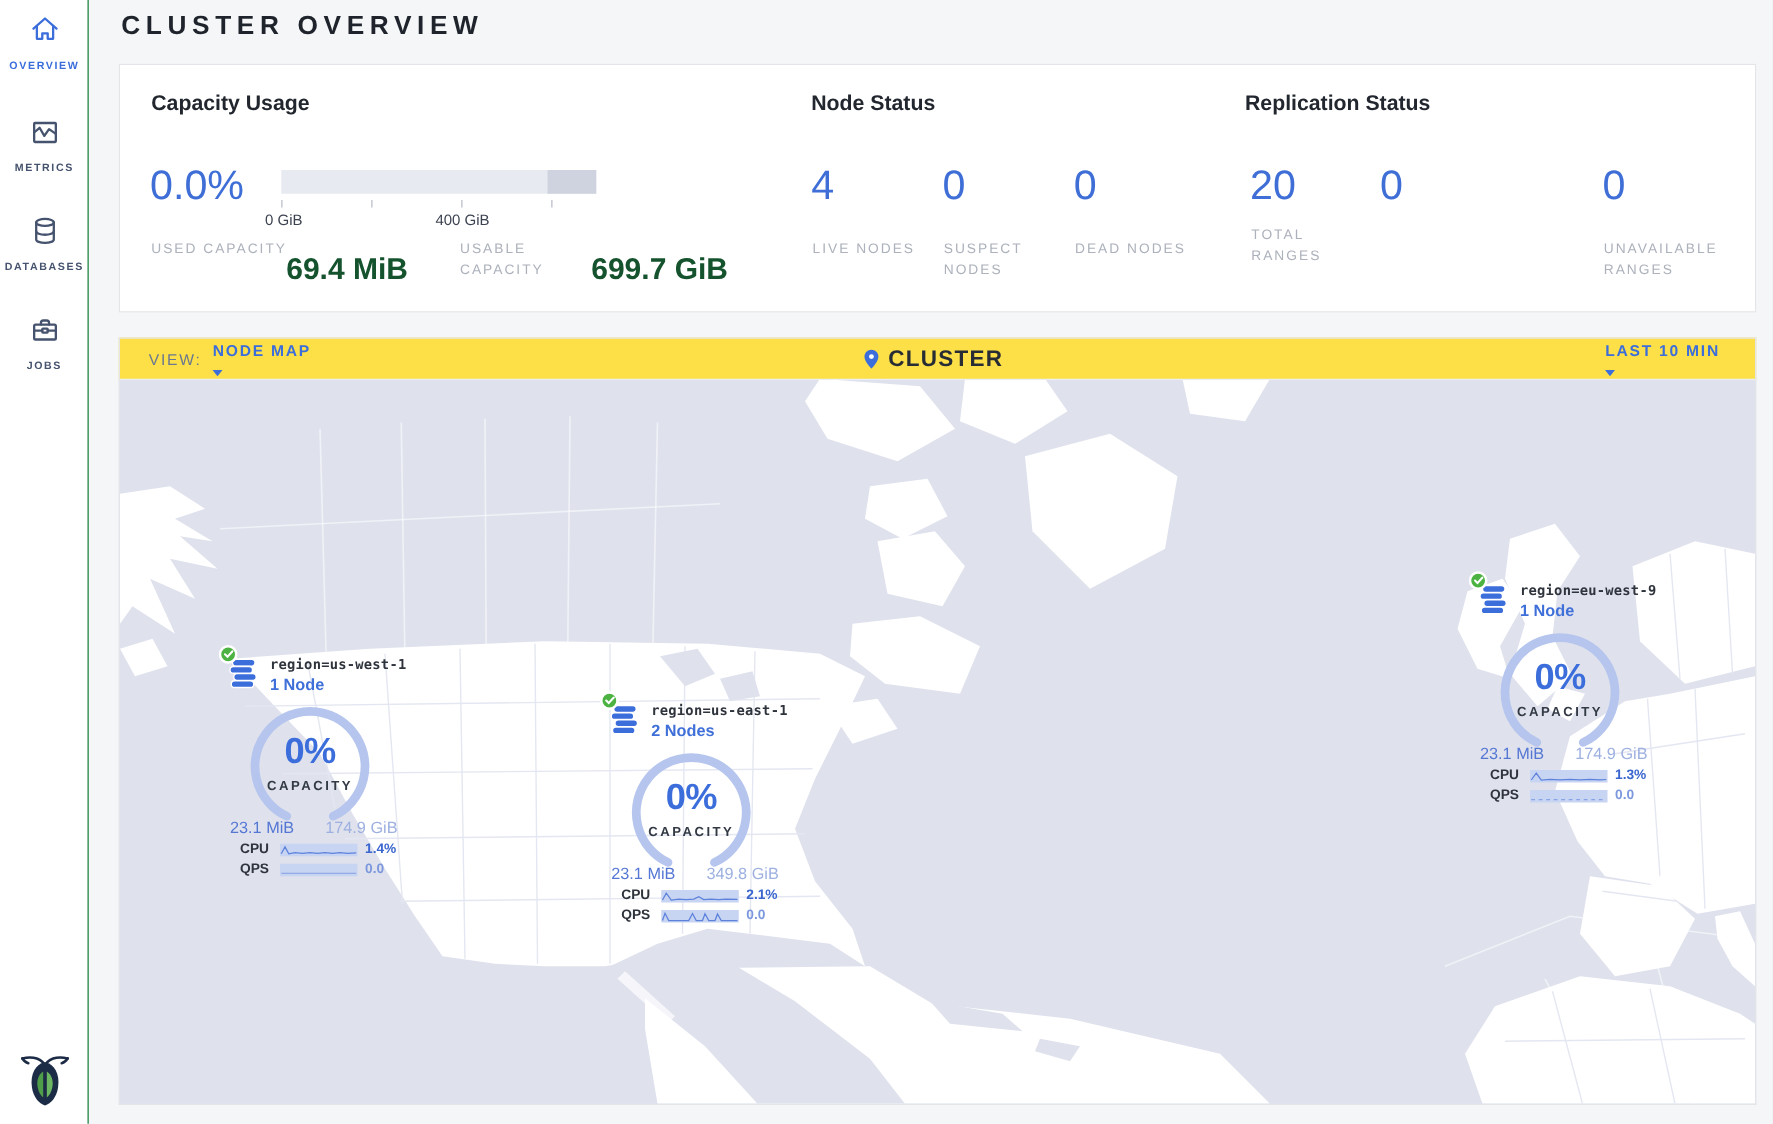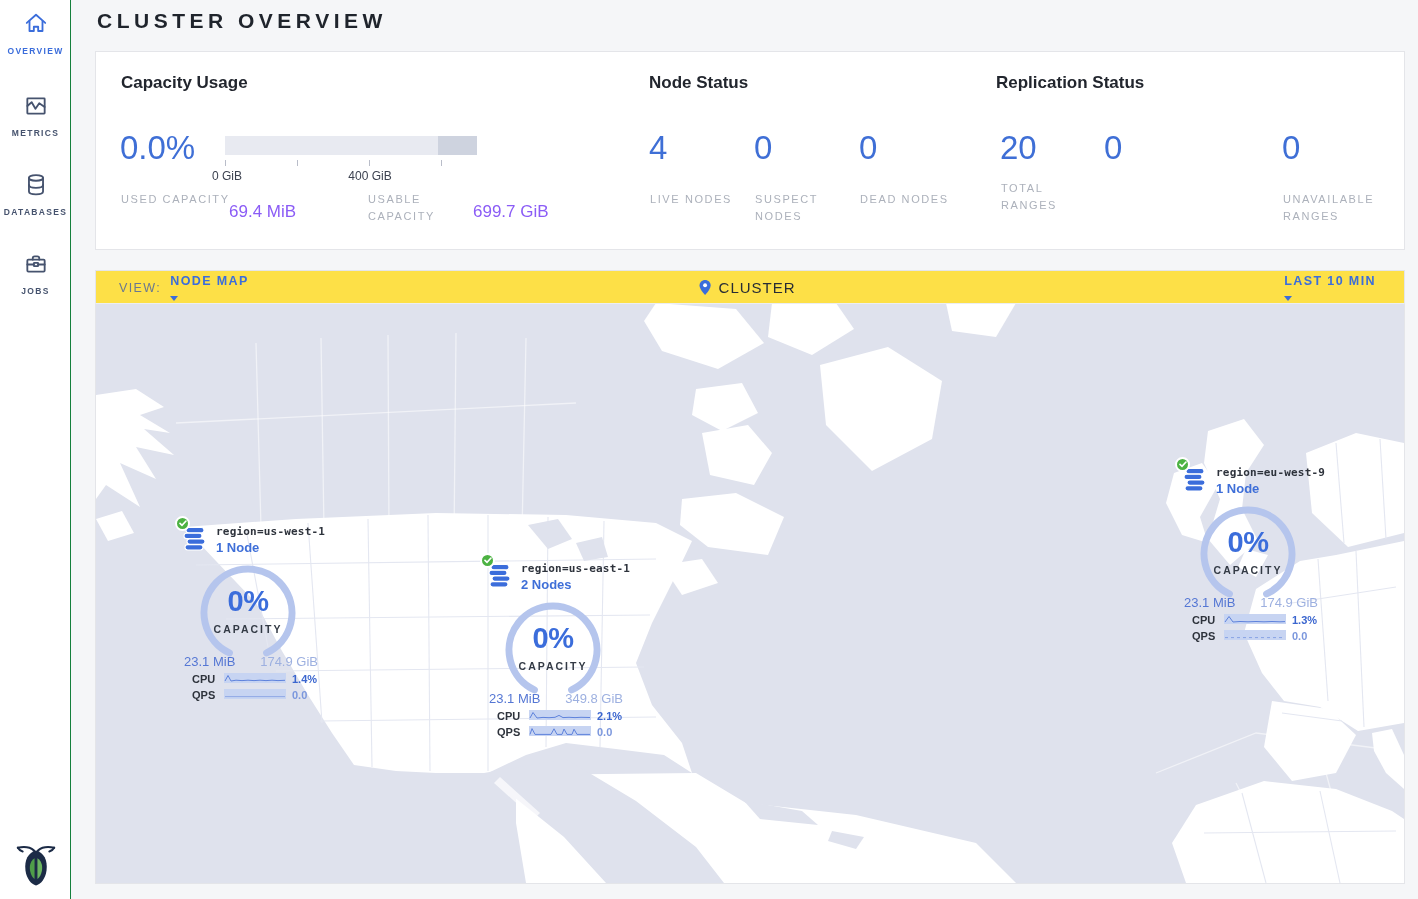--- a/index.html
+++ b/index.html
@@ -23,39 +23,39 @@
   .page-title { position:absolute; left:97px; top:9px; font-size:21px; font-weight:700;
                 letter-spacing:4.5px; color:#1f242c; }
 
   
   .summary { position:absolute; left:95px; top:51px; width:1310px; height:199px;
              background:#fff; border:1px solid #e4e5e9; }
   .sec-title { position:absolute; font-size:17px; font-weight:600; color:#22262e; }
   .big-num { position:absolute; font-size:33px; font-weight:500; color:#3f6fd6; }
   .stat-label { position:absolute; font-size:11px; font-weight:500; letter-spacing:1.6px;
                 color:#acb1bb; line-height:1.55; text-transform:uppercase; width:120px; }
-  .stat-value { position:absolute; font-size:17px; font-weight:400; color:#8b5cf6; }
+  .stat-value { position:absolute; font-size:24px; font-weight:700; color:#14532d; }
 
   .cap-bar { position:absolute; left:129px; top:84px; width:252px; height:19px; background:#e8eaf1; }
   .cap-bar .cap-end { position:absolute; right:0; top:0; width:39px; height:19px; background:#ced3df; }
   .cap-tick { position:absolute; top:108px; width:1px; height:6px; background:#b9bdc9; }
   .cap-tick-label { position:absolute; top:117px; font-size:12px; color:#3c4250; transform:translateX(-50%); white-space:nowrap; }
 
   
   .toolbar { position:absolute; left:95px; top:270px; width:1310px; height:34px; background:#fde047;
              border:1px solid #e4e5e9; border-bottom:1px solid #eceef2; z-index:20; }
   .tb-left { position:absolute; left:23px; top:0; height:33px; display:flex; align-items:center; gap:9px; }
   .tb-view-label { font-size:12.5px; letter-spacing:1.4px; color:#6a7890; font-weight:500; }
   .tb-blue { font-size:12.5px; letter-spacing:1.4px; color:#3b6ddb; font-weight:600; cursor:pointer;
              display:flex; align-items:flex-start; gap:7px;flex-direction:column; }
   .caret { width:0; height:0; border-left:4.5px solid transparent; border-right:4.5px solid transparent;
            border-top:5.5px solid #3b6ddb; display:inline-block; margin-top:1px; }
   .tb-center { position:absolute; left:50%; top:0; transform:translateX(-53%); height:33px;
                display:flex; align-items:center; gap:7px; cursor:pointer; }
-  .tb-cluster { font-size:15px; letter-spacing:1px; font-weight:400; color:#272c35; }
+  .tb-cluster { font-size:18px; letter-spacing:1px; font-weight:700; color:#272c35; }
   .tb-right { position:absolute; right:28px; top:0; height:33px; display:flex; align-items:center; }
 
   
   .map-panel { position:absolute; left:95px; top:303px; width:1310px; height:581px;
                border:1px solid #e4e5e9; border-top:none; background:#dfe2ed; overflow:hidden; }
   .map-svg { position:absolute; left:0; top:0; }
 
   
   .node-popup { position:absolute; width:152px; z-index:10; }
   .np-head { display:flex; align-items:flex-start; gap:8px; }
@@ -67,21 +67,21 @@
                color:#2e333c; letter-spacing:0.2px; white-space:nowrap; }
   .np-nodes { font-size:13px; font-weight:700; color:#3f6fd8; margin-top:2px; cursor:pointer; }
   .np-ring { position:relative; width:100px; height:100px; margin:8px 0 0 16px; }
   .np-pct { position:absolute; left:0; top:22px; width:100px; text-align:center;
             font-size:29px; font-weight:800; color:#3b6ddb; letter-spacing:-0.5px; }
   .np-cap { position:absolute; left:0; top:60px; width:100px; text-align:center;
             font-size:10.5px; font-weight:700; letter-spacing:2px; color:#333a45; }
   .np-vals { display:flex; justify-content:space-between; margin:-9px 0 0 2px; width:134px; }
   .np-used { font-size:13px; font-weight:500; color:#5577d4; }
   .np-usable { font-size:13px; font-weight:500; color:#9db0e0; }
-  .np-metric { display:flex; align-items:flex-start; gap:6px; margin:4px 0 0 10px; }
+  .np-metric { display:flex; align-items:flex-end; gap:6px; margin:4px 0 0 10px; }
   .np-metric .m-label { font-size:11px; font-weight:700; color:#2e333c; width:26px; }
   .spark { width:62px; height:10px; background:#c7d4f2; position:relative; flex:none; }
   .spark svg { position:absolute; left:0; top:0; }
   .m-val { font-size:11px; font-weight:700; color:#3b66cf; }
   .m-val.light { color:#7b97dd; }
 </style>
 </head>
 <body>
 
 <div class="app">

